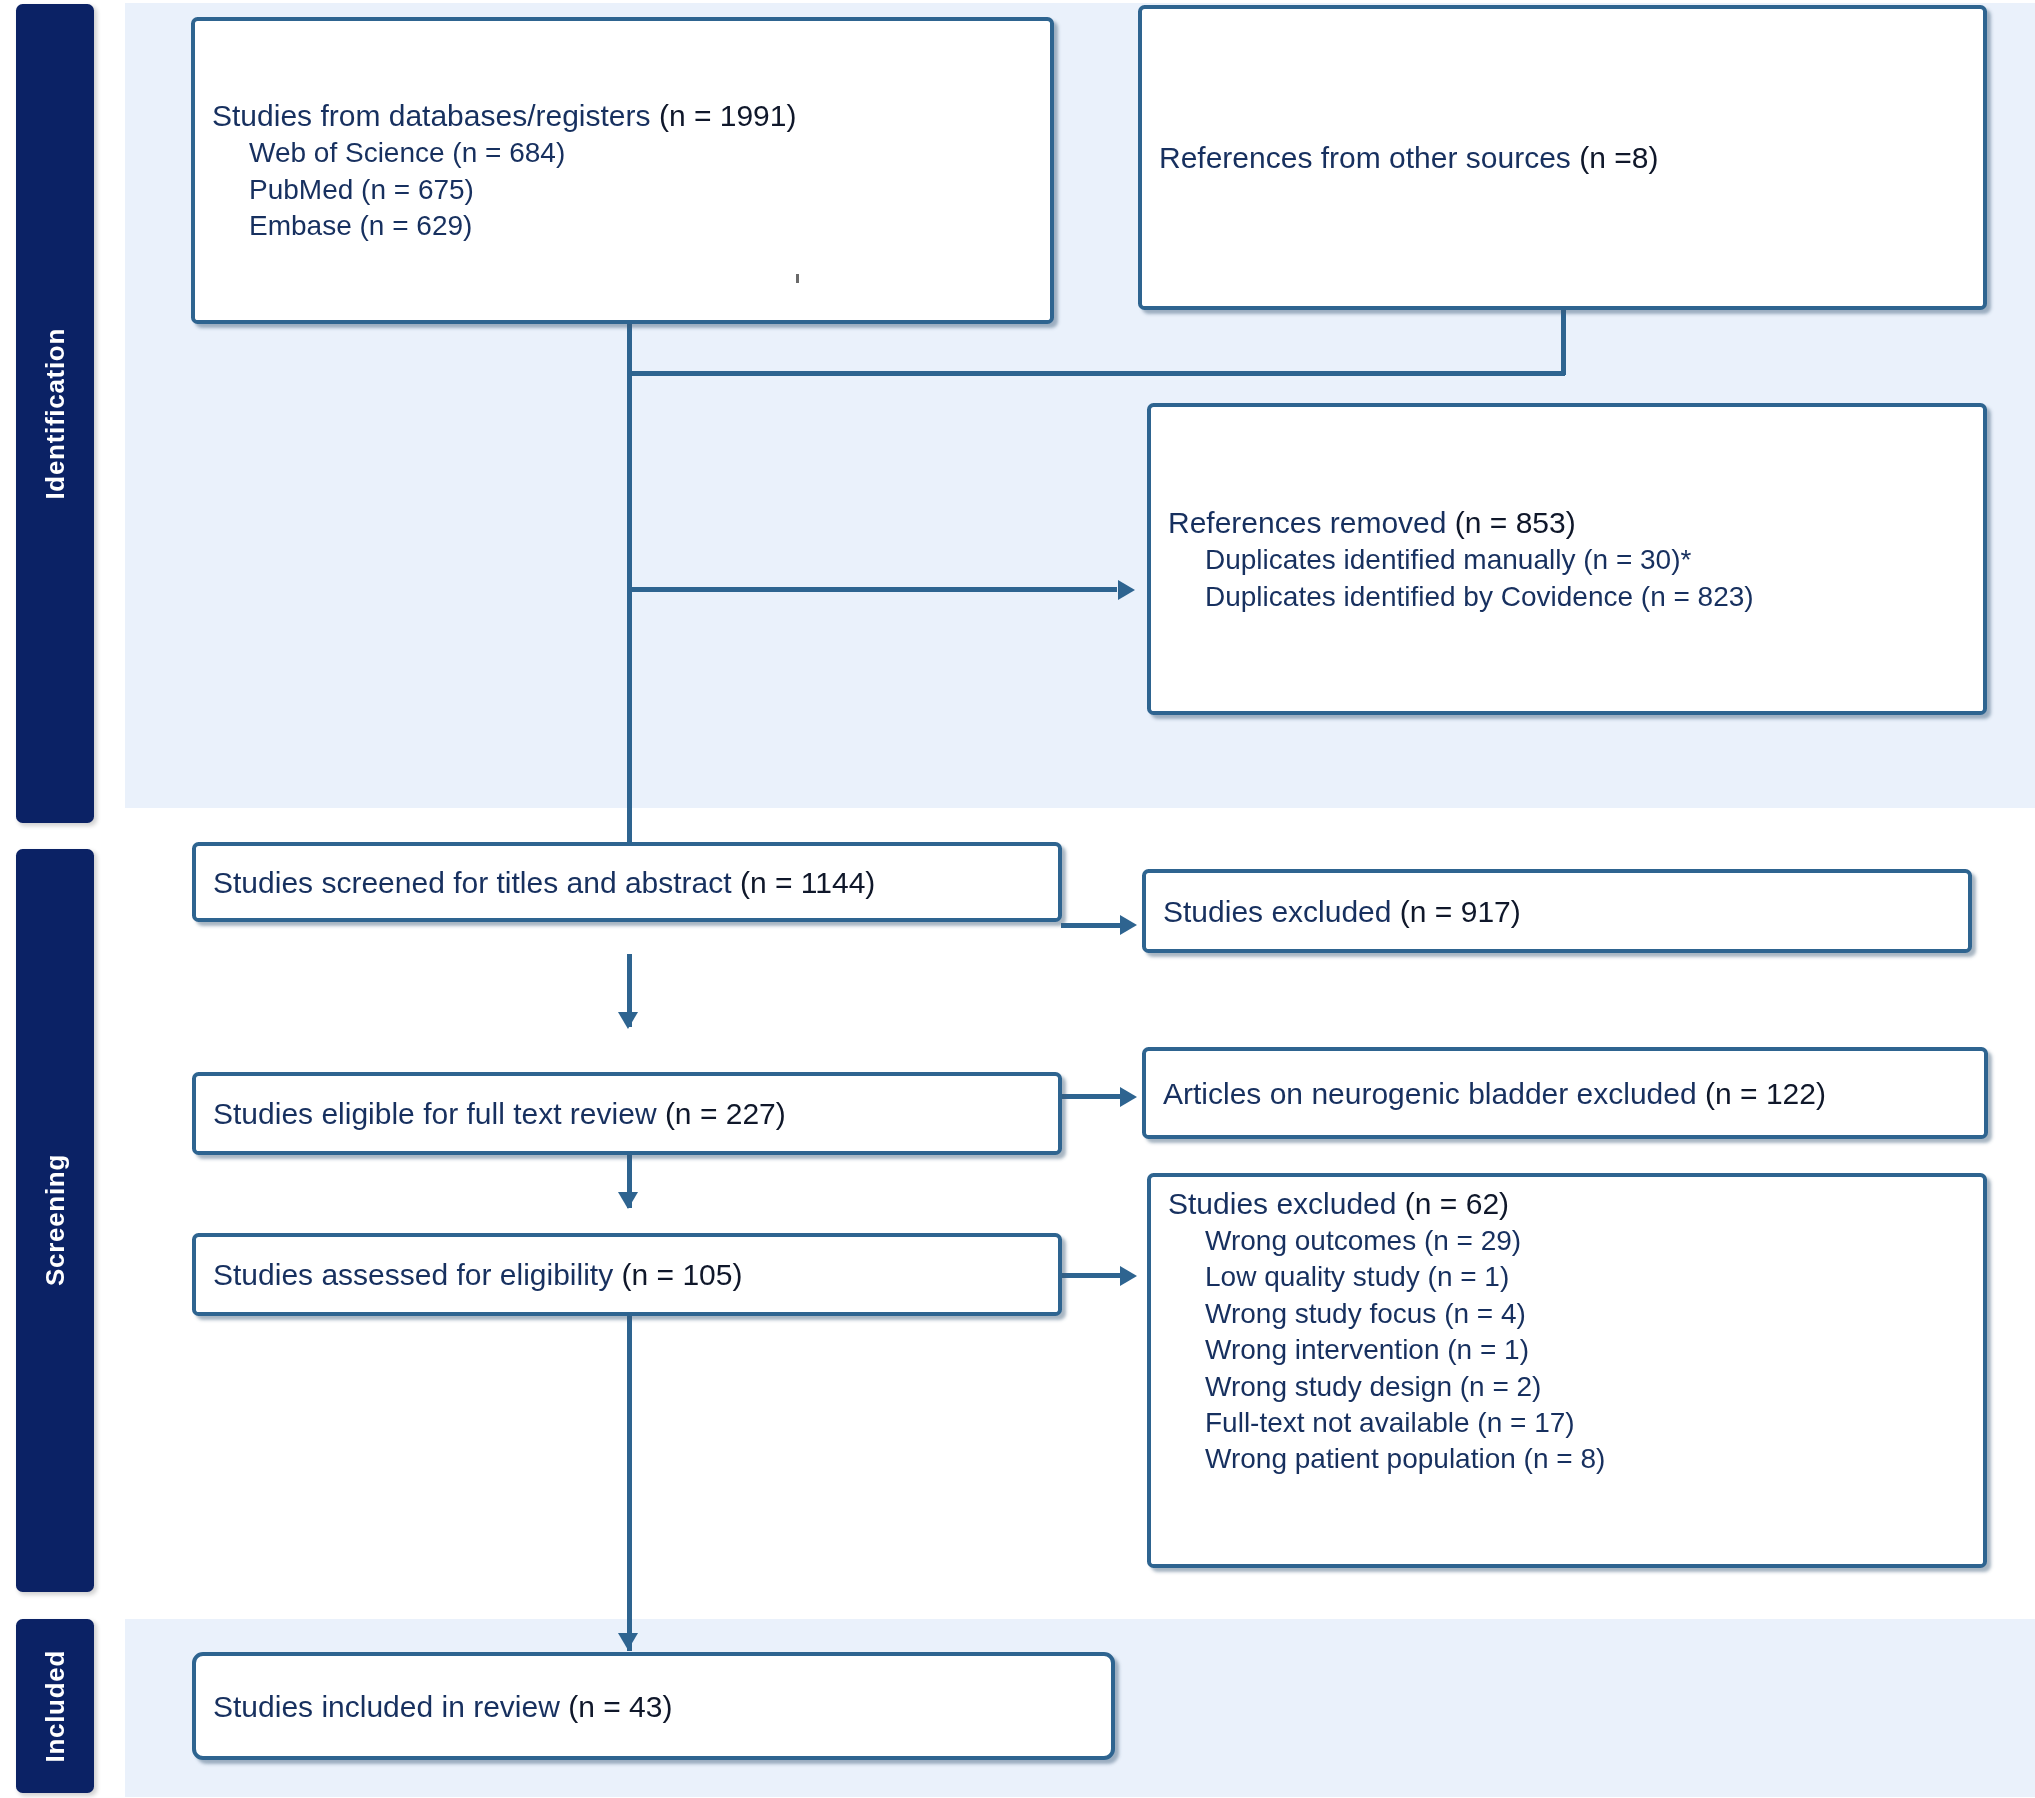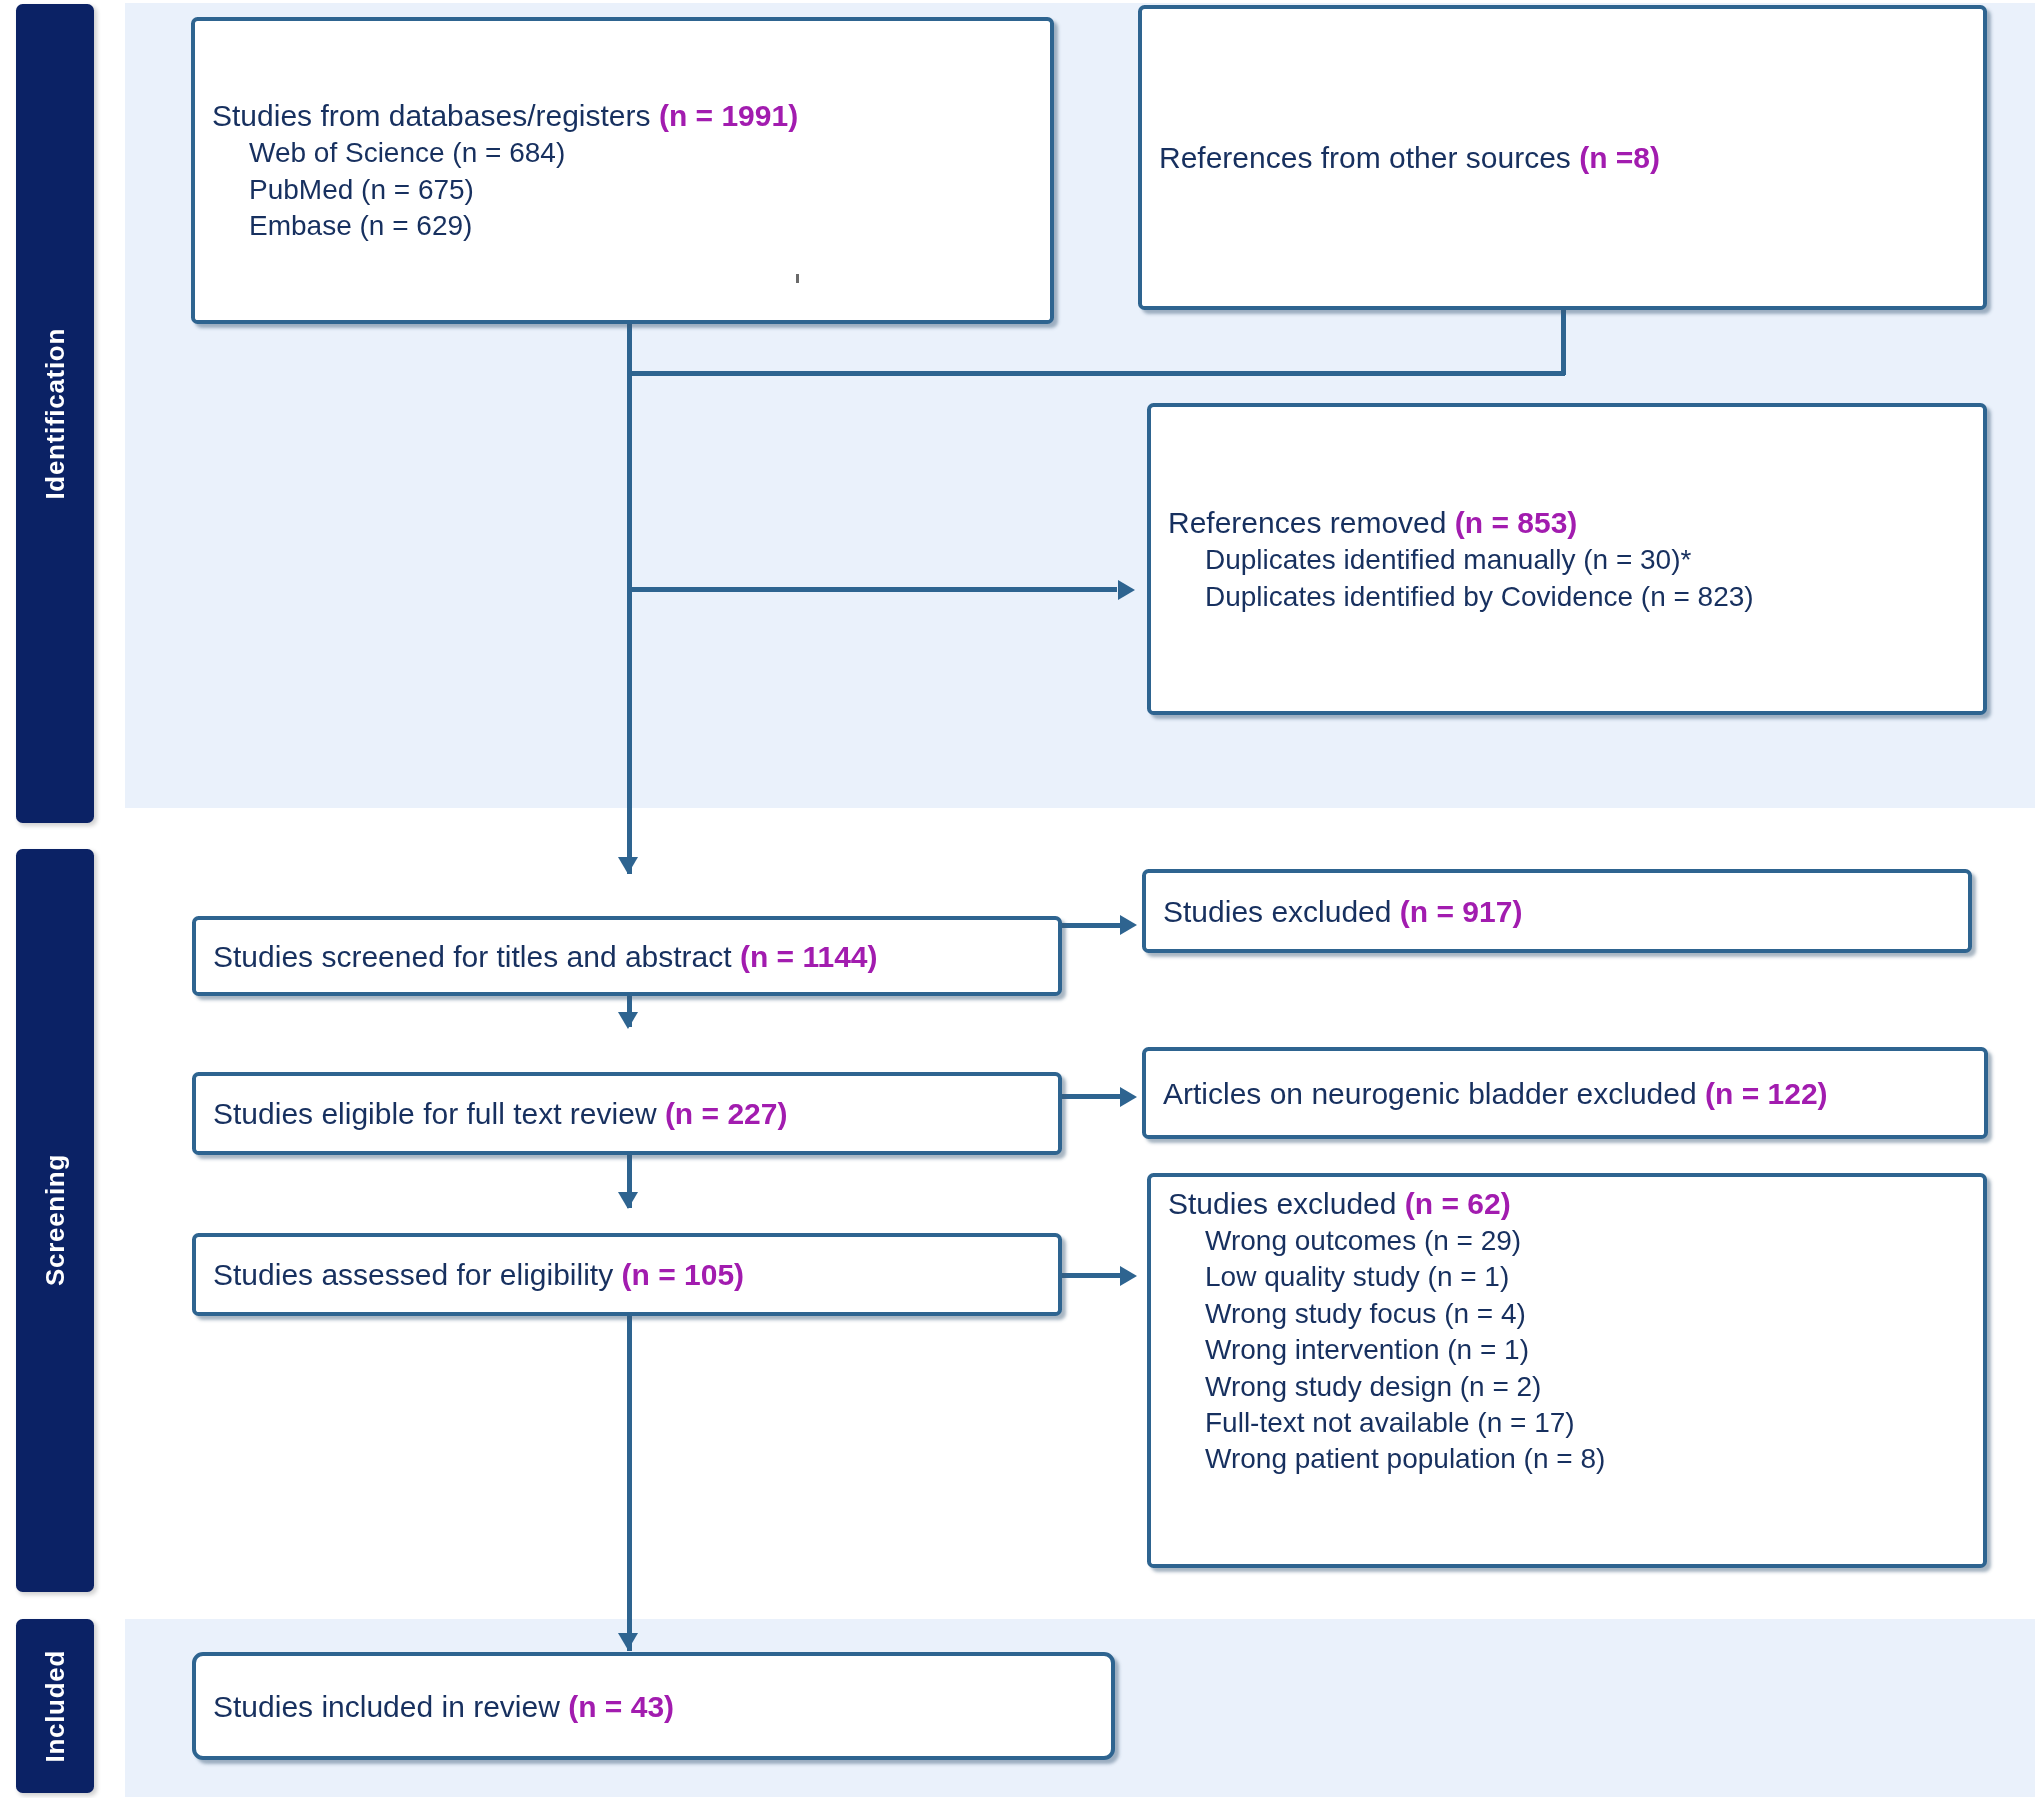--- a/index.html
+++ b/index.html
@@ -48,21 +48,21 @@
   .box-inner{padding:0 17px;}
   .line{
     color:#17305f;
     font-size:29px;
     line-height:1.30;
     white-space:nowrap;
     font-family:"Liberation Sans",sans-serif;
   }
   .line.head{font-size:30px;}
   .line.sub{padding-left:37px;font-size:28px;}
-  .nbold{color:#a21caf;font-weight:bold;}
+  .nbold{color:#0f172a;font-weight:normal;}
   
   .vline{position:absolute;background:#2e6490;width:4.6px;}
   .hline{position:absolute;background:#2e6490;height:4.6px;}
   .arrow-r{
     position:absolute;
     width:0;height:0;
     border-top:10px solid transparent;
     border-bottom:10px solid transparent;
     border-left:17px solid #2e6490;
   }
@@ -144,21 +144,21 @@
   </div>
 
   <div class="flow-box" style="left:1147px;top:403px;width:840px;height:312px;">
     <div class="box-inner">
       <div class="line head"><span>References removed </span><span class="nbold">(n = 853)</span></div>
       <div class="line sub">Duplicates identified manually (n = 30)*</div>
       <div class="line sub">Duplicates identified by Covidence (n = 823)</div>
     </div>
   </div>
 
-  <div class="flow-box" style="left:192px;top:916px;width:870px;height:80px;">
+  <div class="flow-box" style="left:192px;top:842px;width:870px;height:80px;">
     <div class="box-inner">
       <div class="line head"><span>Studies screened for titles and abstract </span><span class="nbold">(n = 1144)</span></div>
     </div>
   </div>
 
   <div class="flow-box" style="left:1142px;top:869px;width:830px;height:84px;">
     <div class="box-inner">
       <div class="line head"><span>Studies excluded </span><span class="nbold">(n = 917)</span></div>
     </div>
   </div>

